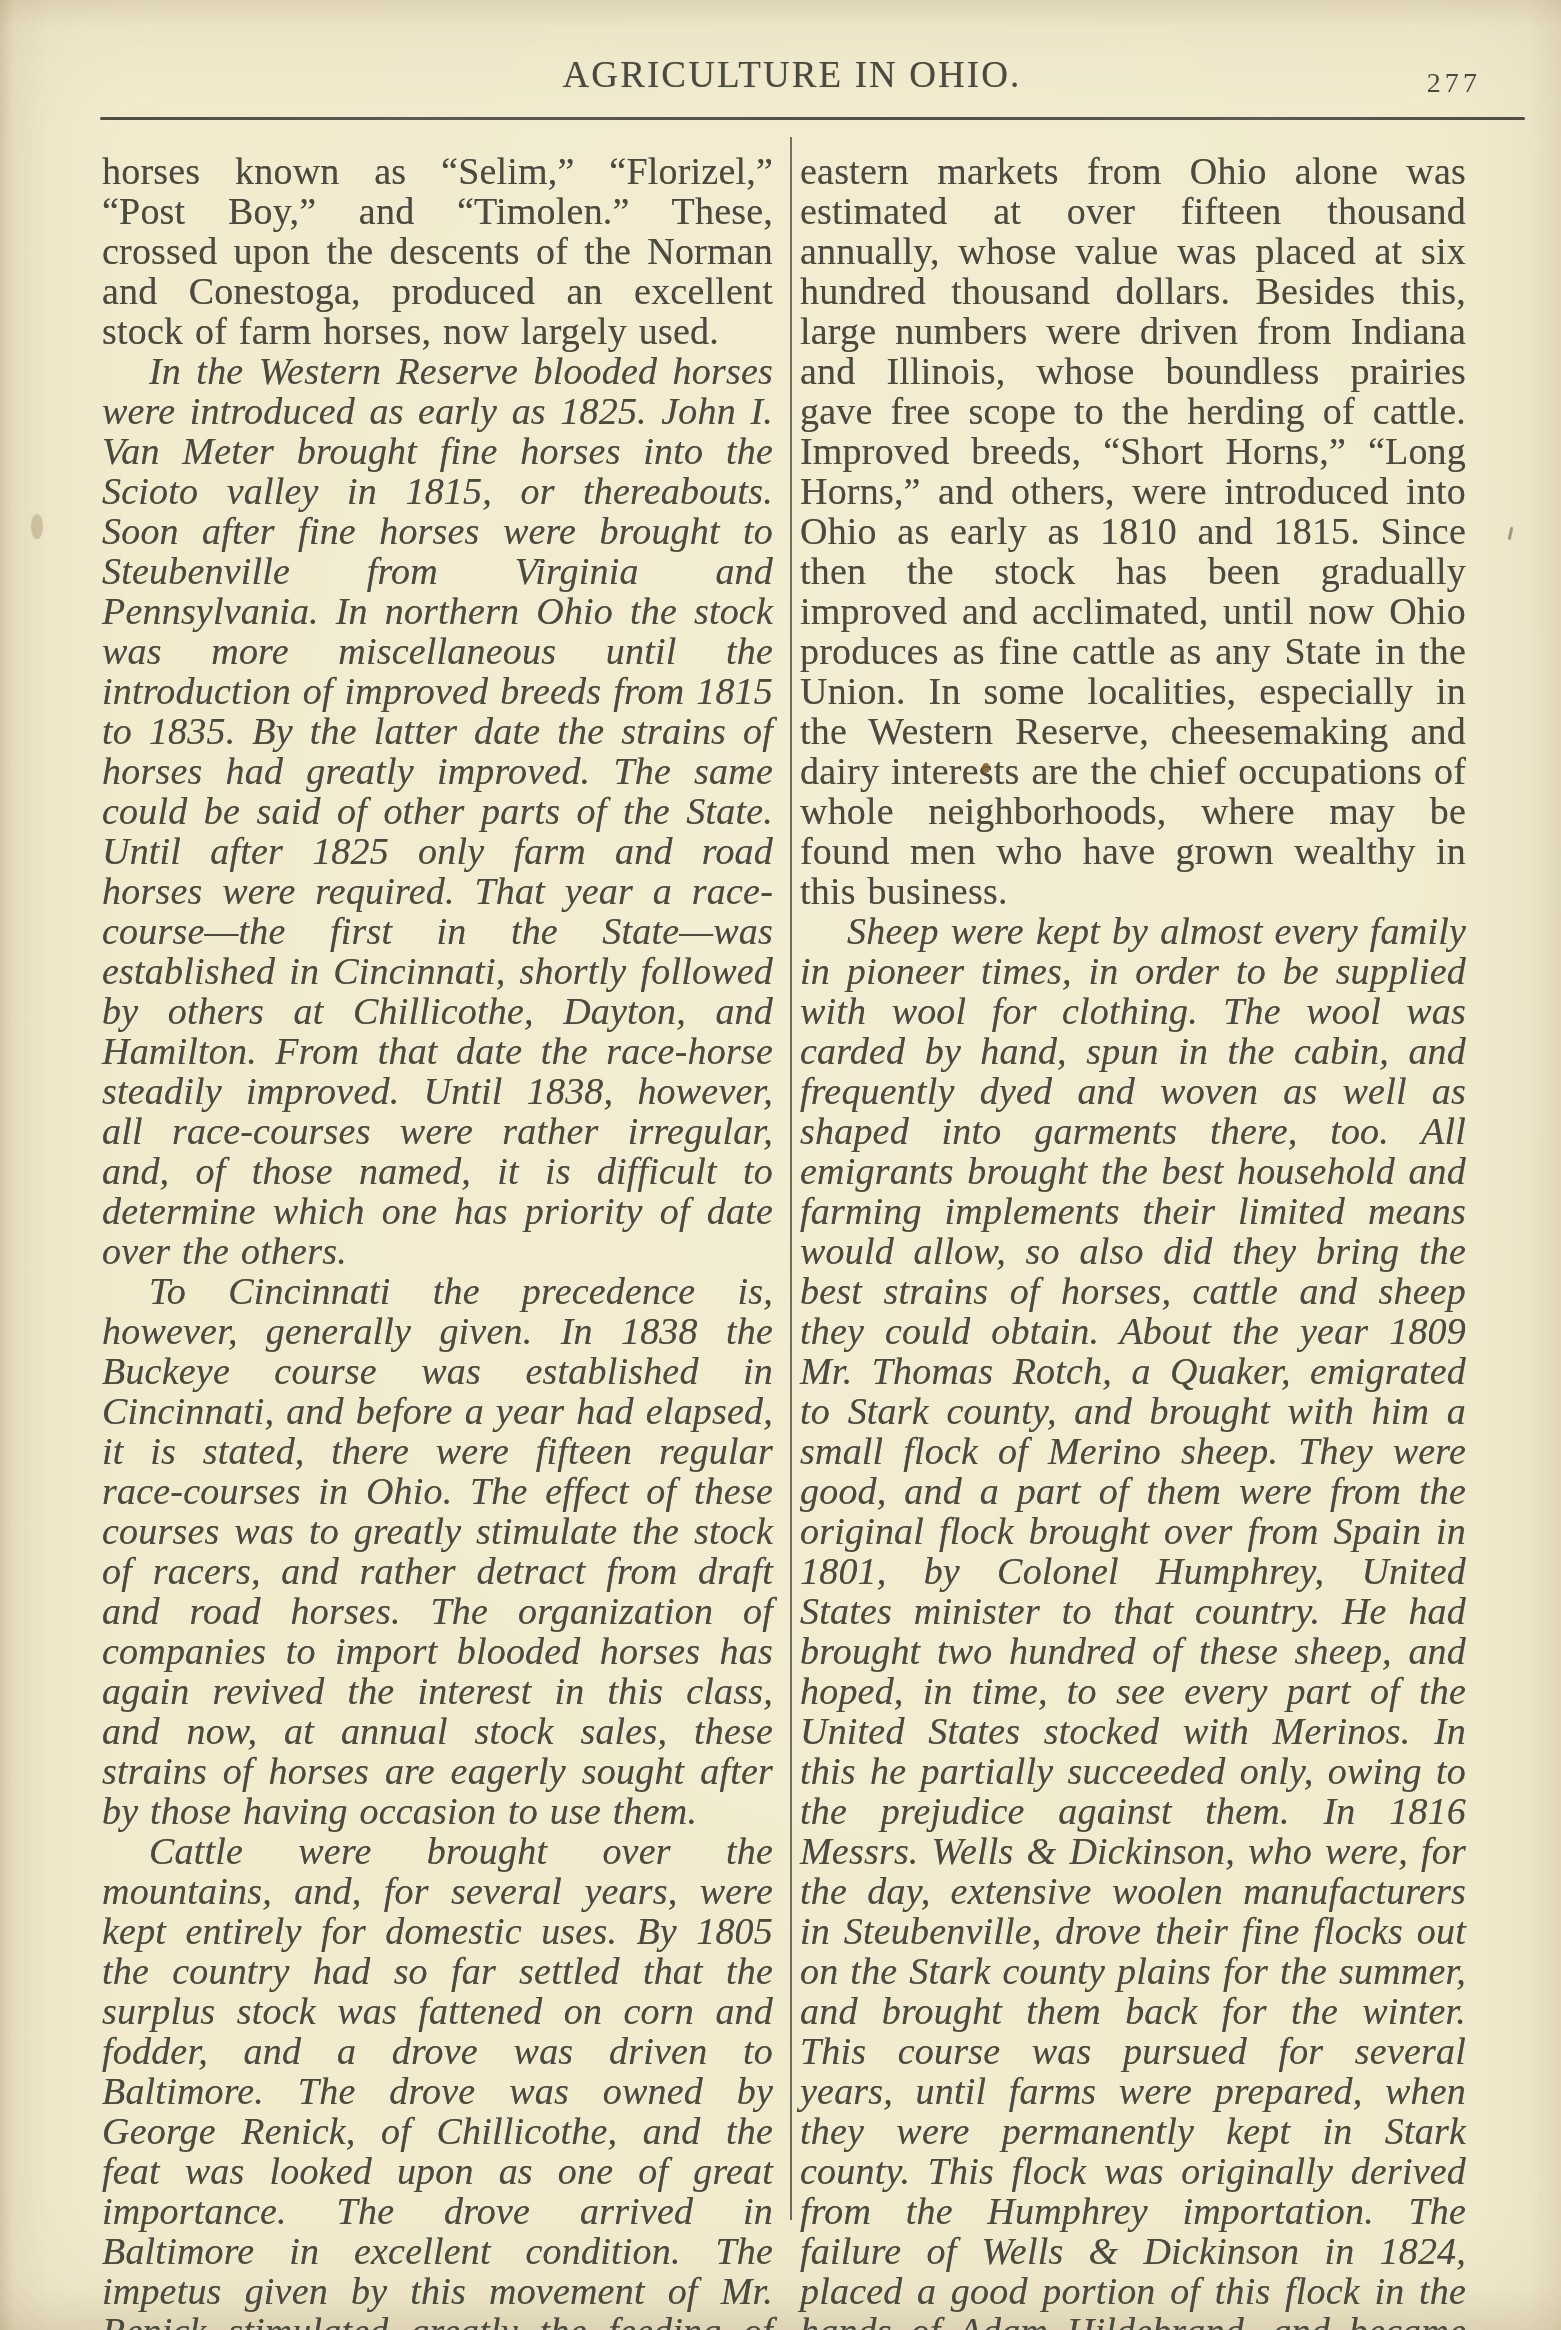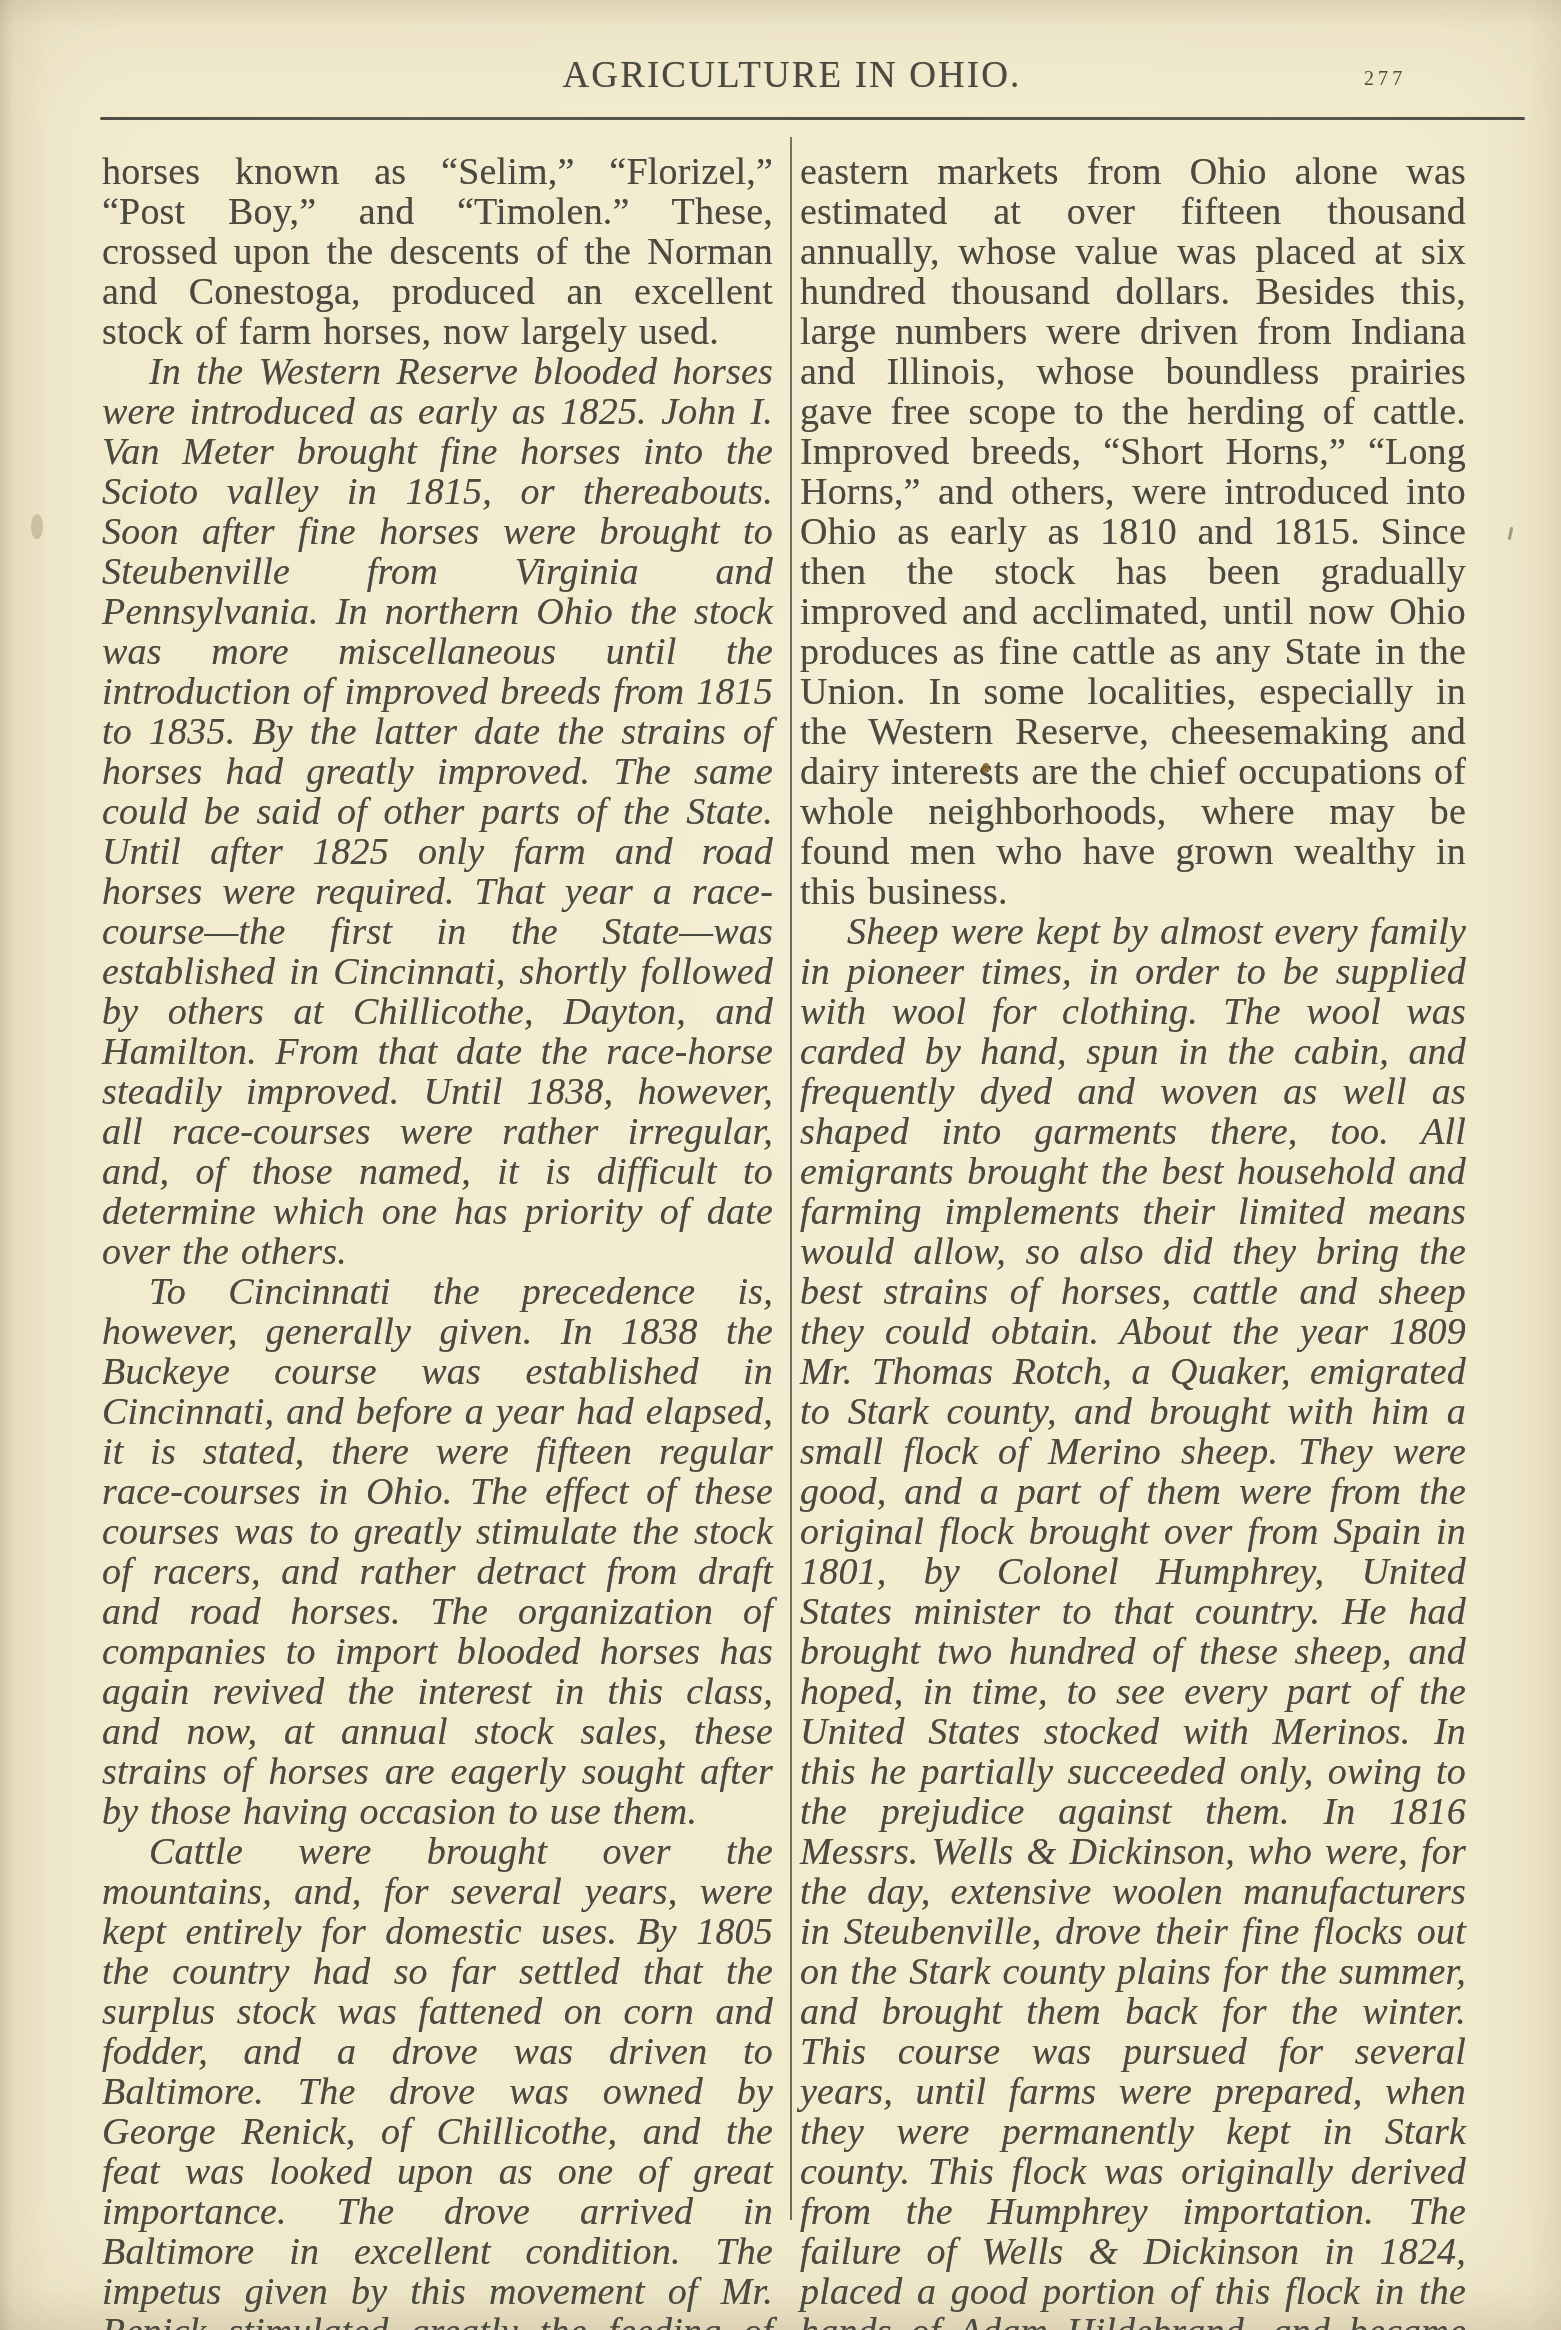--- a/index.html
+++ b/index.html
@@ -28,24 +28,24 @@
     text-align: center;
     font-size: 37px;
     letter-spacing: 2.1px;
     color: var(--ink, #4b4a41);
     text-shadow: 0 0 0.8px rgba(75,70,58,0.45);
     white-space: nowrap;
   }
   .folio {
     position: absolute;
     top: 67px;
-    left: 1364px;
+    left: 1317px;
     width: 164px;
-    text-align: left;
-    font-size: 20px;
+    text-align: right;
+    font-size: 28px;
     letter-spacing: 4.1px;
     color: var(--ink, #4b4a41);
   }
   .head-rule {
     position: absolute;
     left: 100px;
     top: 117px;
     width: 1425px;
     height: 2.5px;
     border-radius: 1.6px;

